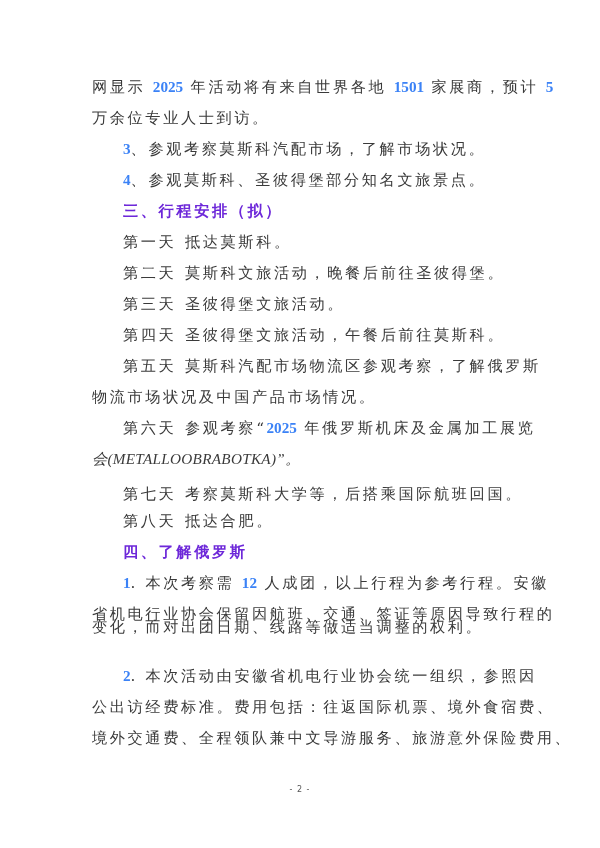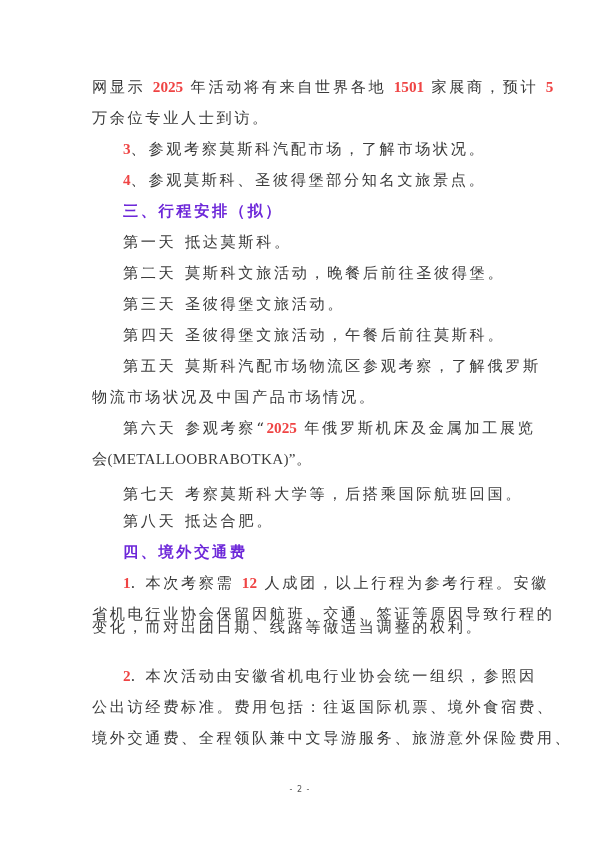--- a/index.html
+++ b/index.html
@@ -3,21 +3,21 @@
   <meta charset="utf-8">
   <style>
     html, body { margin: 0; padding: 0; background: #ffffff; }
     body { width: 600px; height: 848px; position: relative; overflow: hidden;
            font-family: "DejaVu Serif", "Liberation Serif", serif; color: #2a2a2a; }
     .page { position: absolute; left: 92px; top: 70px; width: 416px; }
     .line { position: absolute; left: 0; white-space: nowrap; font-size: 15.2px;
             letter-spacing: 2.6px; line-height: 20px; color: #3a3a3a; }
     .indent { left: 31px; }
     .heading { color: #6d28d9; font-weight: bold; }
-    .num { font-family: "Liberation Serif", serif; font-weight: bold; letter-spacing: 0; color: #ef4444; }
+    .num { font-family: "Liberation Serif", serif; font-weight: bold; letter-spacing: 0; color: #3b82f6; }
     .day { display: inline-block; width: 62px; }
     .pagenum { position: absolute; top: 785px; left: 0; width: 600px; text-align: center;
                font-family: "DejaVu Sans", sans-serif; font-size: 8px; color: #555; letter-spacing: 1px; }
   </style>
 </head>
 <body>
 
 <div class="page">
   <div class="line" style="top:7px"><span>网显示 </span><span class="num">2025</span><span> 年活动将有来自世界各地 </span><span class="num">1501</span><span> 家展商，预计 </span><span class="num">5</span></div>
   <div class="line" style="top:38px">万余位专业人士到访。</div>
@@ -27,25 +27,25 @@
 
   <div class="line indent heading" style="top:131px">三、行程安排（拟）</div>
 
   <div class="line indent" style="top:162px"><span class="day">第一天</span><span>抵达莫斯科。</span></div>
   <div class="line indent" style="top:193px"><span class="day">第二天</span><span>莫斯科文旅活动，晚餐后前往圣彼得堡。</span></div>
   <div class="line indent" style="top:224px"><span class="day">第三天</span><span>圣彼得堡文旅活动。</span></div>
   <div class="line indent" style="top:255px"><span class="day">第四天</span><span>圣彼得堡文旅活动，午餐后前往莫斯科。</span></div>
   <div class="line indent" style="top:286px"><span class="day">第五天</span><span>莫斯科汽配市场物流区参观考察，了解俄罗斯</span></div>
   <div class="line" style="top:317px">物流市场状况及中国产品市场情况。</div>
   <div class="line indent" style="top:348px"><span class="day">第六天</span><span>参观考察“</span><span class="num">2025</span><span> 年俄罗斯机床及金属加工展览</span></div>
-  <div class="line" style="top:379px; font-family:'Liberation Serif',serif; letter-spacing:0.3px;">会(METALLOOBRABOTKA)”。</div>
+  <div class="line" style="top:379px; font-family:'Liberation Serif',serif; letter-spacing:0.3px;font-style:italic;">会(METALLOOBRABOTKA)”。</div>
   <div class="line indent" style="top:414px"><span class="day">第七天</span><span>考察莫斯科大学等，后搭乘国际航班回国。</span></div>
   <div class="line indent" style="top:441px"><span class="day">第八天</span><span>抵达合肥。</span></div>
 
-  <div class="line indent heading" style="top:472px">四、境外交通费</div>
+  <div class="line indent heading" style="top:472px">四、了解俄罗斯</div>
 
   <div class="line indent" style="top:503px"><span class="num">1</span><span>. 本次考察需 </span><span class="num">12</span><span> 人成团，以上行程为参考行程。安徽</span></div>
   <div class="line" style="top:534px">省机电行业协会保留因航班、交通、签证等原因导致行程的</div>
   <div class="line" style="top:547px">变化，而对出团日期、线路等做适当调整的权利。</div>
 
   <div class="line indent" style="top:596px"><span class="num">2</span><span>. 本次活动由安徽省机电行业协会统一组织，参照因</span></div>
   <div class="line" style="top:627px">公出访经费标准。费用包括：往返国际机票、境外食宿费、</div>
   <div class="line" style="top:658px">境外交通费、全程领队兼中文导游服务、旅游意外保险费用、</div>
 </div>
 

